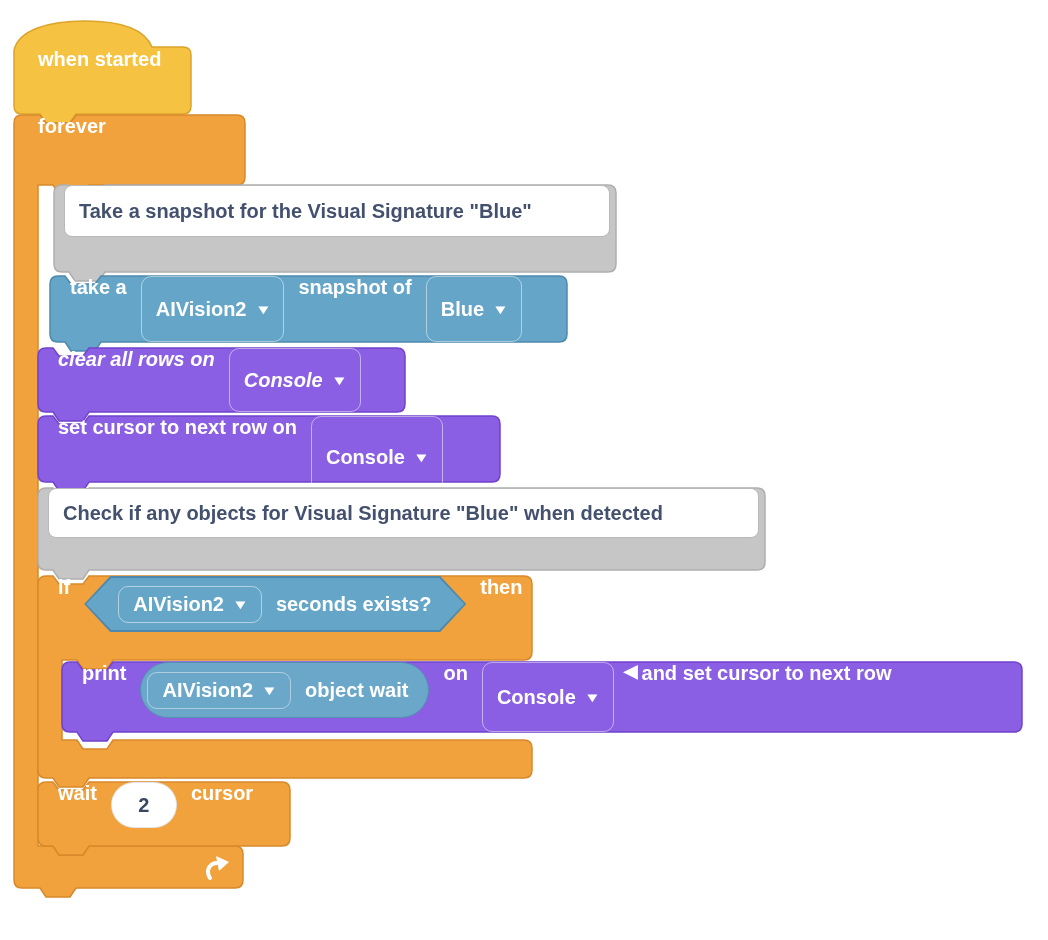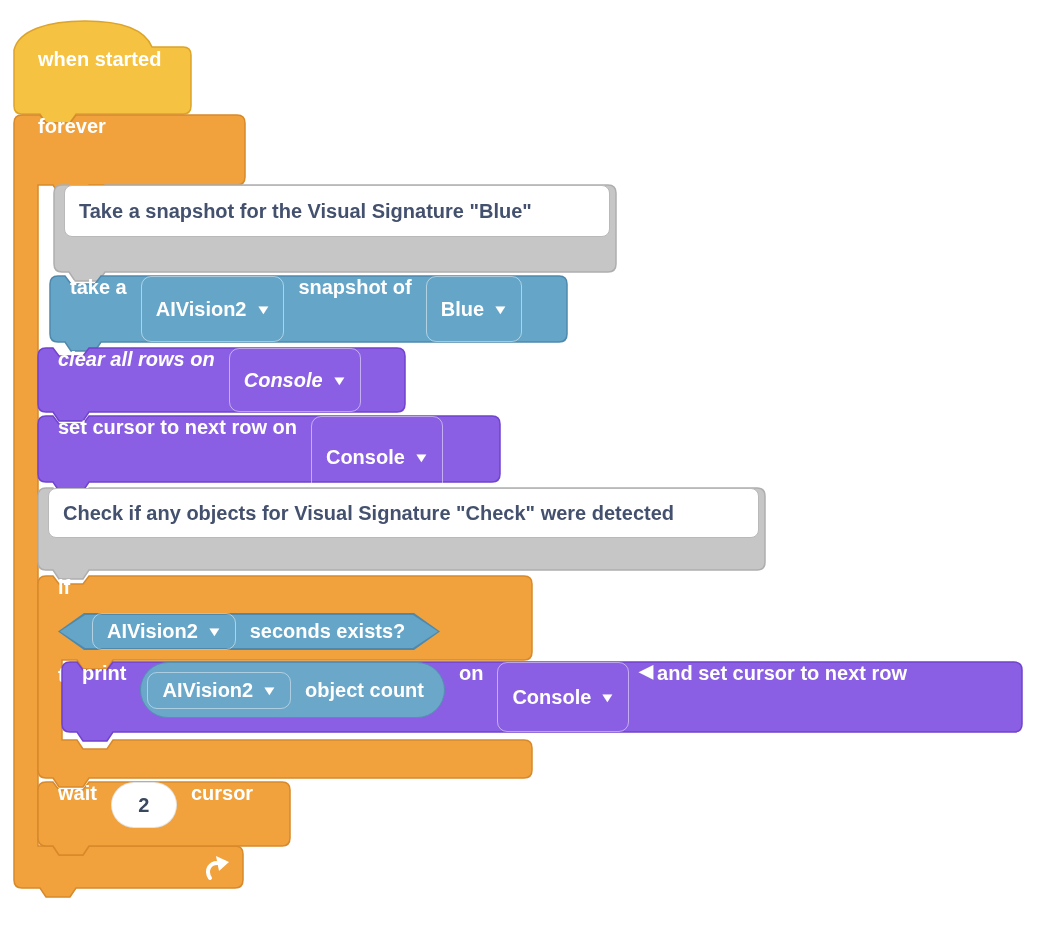--- a/index.html
+++ b/index.html
@@ -111,30 +111,30 @@
       </div>
     </div>
   </div>
 
   <div class="block" style="left:38px;top:488px;width:727px;height:82px;">
     <svg class="shape" width="730" height="94">
       <path d="M9 1 H16 l6 8 h24 l6 -8 H720 Q728 1 728 9 V75 Q728 83 720 83 H52 l-6 9 h-24 l-6 -9 H9 Q1 83 1 75 V9 Q1 1 9 1 Z" fill="#C6C6C6" stroke="#AEAEAE" stroke-width="1.5"></path>
     </svg>
     <div class="content" style="padding-left:0;">
       <div class="comment-inner" style="width:681px;height:48px;">
-        <span>Check if any objects for Visual Signature "Check" were detected</span>
+        <span>Check if any objects for Visual Signature "Blue" when detected</span>
       </div>
     </div>
   </div>
 
   <div class="block" style="left:38px;top:576px;width:494px;height:203px;">
     <svg class="shape" width="498" height="215">
       <path d="M 9 1 H 16 l 6 8 h 24 l 6 -8 H 487 Q 495 1 495 9 V 77 Q 495 85 487 85 H 76 l -6 9 h -24 l -6 -9 H 25 V 165 H 40 l 6 9 h 24 l 6 -9 H 487 Q 495 165 495 173 V 195 Q 495 203 487 203 H 52 l -6 9 h -24 l -6 -9 H 9 Q 1 203 1 195 V 9 Q 1 1 9 1 Z" fill="#F1A23C" stroke="#D8892A" stroke-width="1.5"></path>
     </svg>
-    <div class="content" style="height:84px;flex-direction:column;">
+    <div class="content" style="height:84px;">
       <span class="lbl">if</span>
       <div class="hexagon-outer" style="width:382px;">
         <div class="hexagon-inner"></div>
         <div class="hex-content">
           <div class="dropdown" style="padding:6px 14px;">
             <span>AIVision2</span>
             <span class="caret">▼</span>
           </div>
           <span class="lbl">seconds exists?</span>
         </div>
@@ -147,21 +147,21 @@
     <svg class="shape" width="963" height="82">
       <path d="M9 1 H16 l6 8 h24 l6 -8 H953 Q961 1 961 9 V63 Q961 71 953 71 H52 l-6 9 h-24 l-6 -9 H9 Q1 71 1 63 V9 Q1 1 9 1 Z" fill="#8A5FE4" stroke="#7243CC" stroke-width="1.5"></path>
     </svg>
     <div class="content">
       <span class="lbl">print</span>
       <div class="reporter">
         <div class="dropdown" style="padding:6px 14px;">
           <span>AIVision2</span>
           <span class="caret">▼</span>
         </div>
-        <span class="lbl">object count</span>
+        <span class="lbl">object wait</span>
       </div>
       <span class="lbl">on</span>
       <div class="dropdown">
         <span>Console</span>
         <span class="caret">▼</span>
       </div>
       <span class="collapse">◀</span>
       <span class="lbl" style="margin-left:-6px;">and set cursor to next row</span>
     </div>
   </div>

